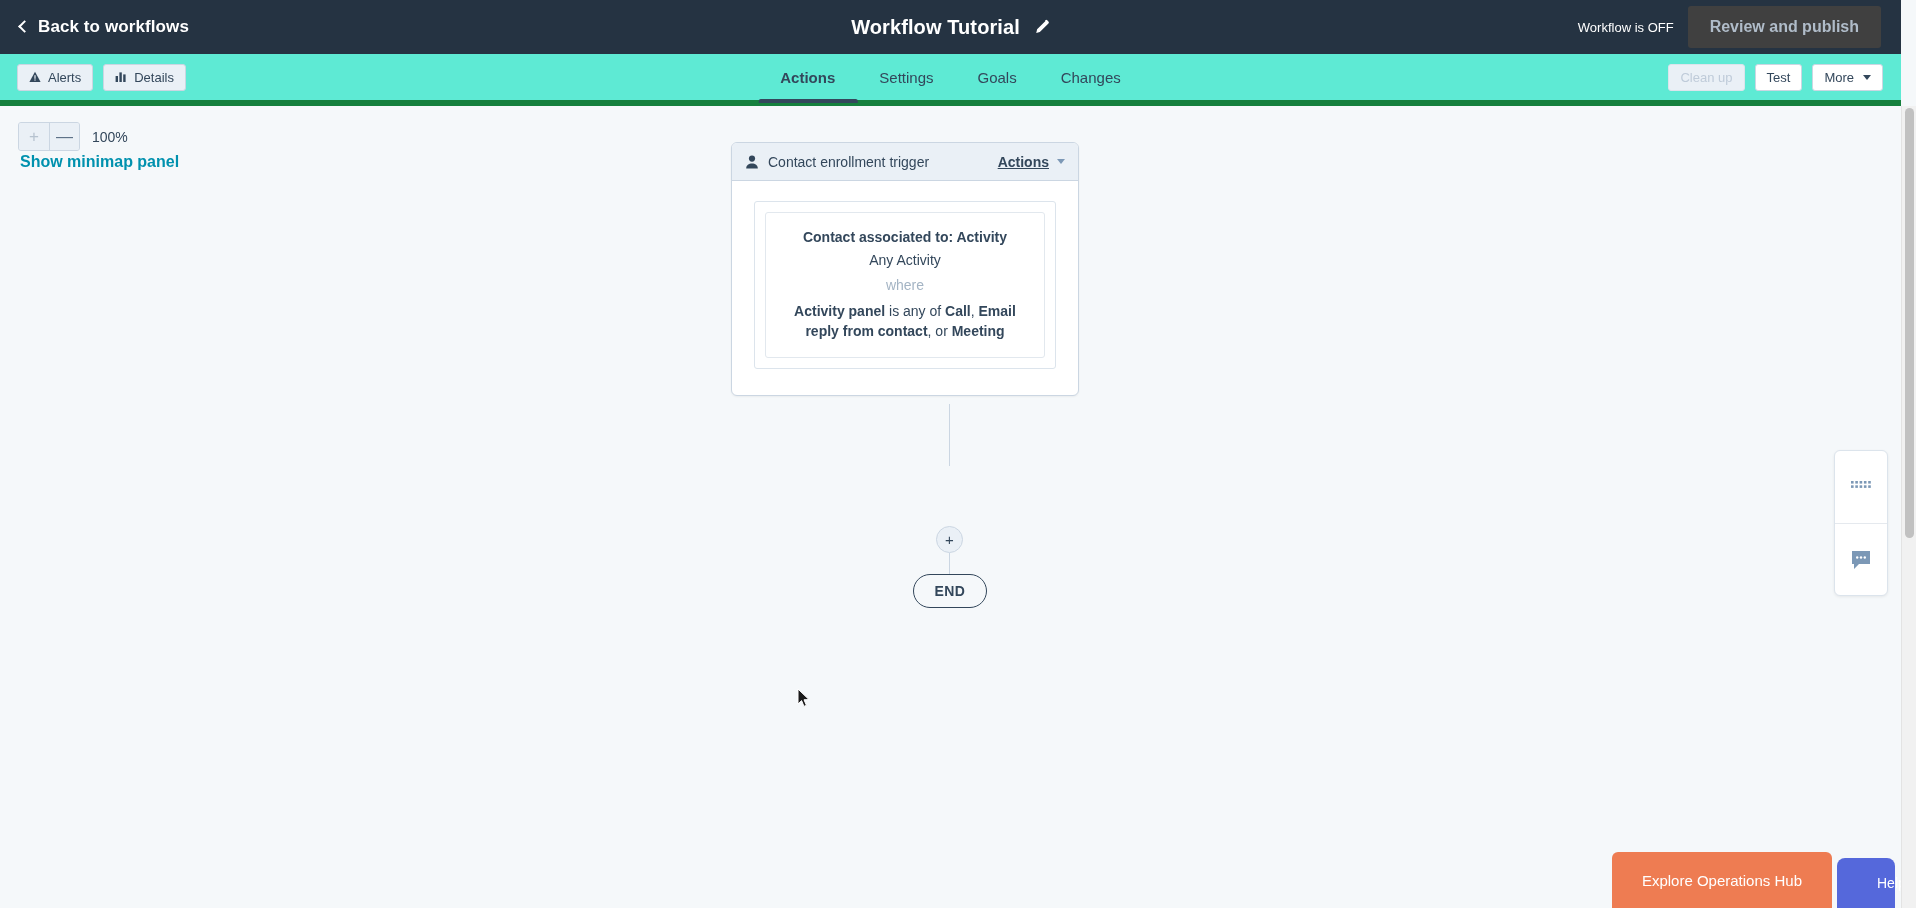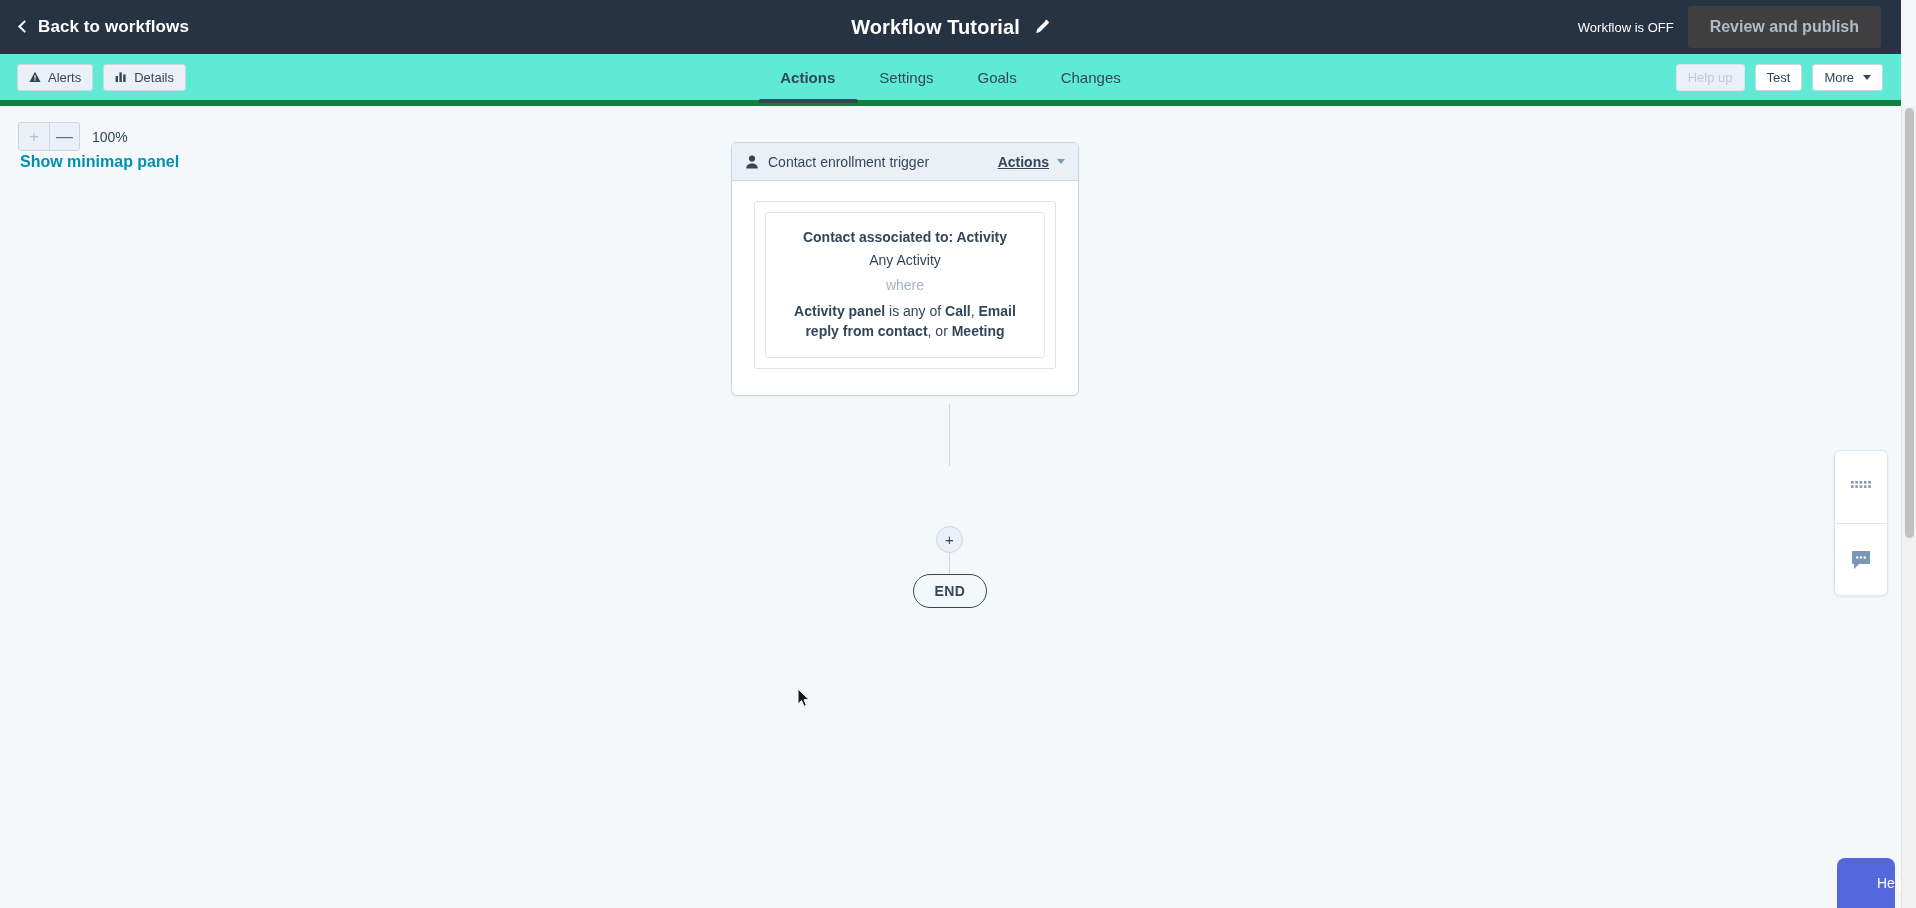--- a/index.html
+++ b/index.html
@@ -241,21 +241,21 @@
   </div>
 
   <div class="tabs">
     <div class="tab active">Actions</div>
     <div class="tab">Settings</div>
     <div class="tab">Goals</div>
     <div class="tab">Changes</div>
   </div>
 
   <div class="subbar-right">
-    <button class="sbtn disabled">Help up</button>
+    <button class="sbtn disabled">Clean up</button>
     <button class="sbtn plain">Test</button>
     <button class="sbtn plain">
       <span>More</span>
       <span class="caret-down"></span>
     </button>
   </div>
 </div>
 
 <div class="canvas">
 
@@ -327,18 +327,19 @@
             <circle cx="14.8" cy="8.5" r="1.2"></circle>
         </g>
       </svg>
     </div>
   </div>
 
   <svg class="cursor" viewBox="0 0 14 20">
     <path d="M1 1 L1 16 L4.6 12.6 L7 18.4 L9.4 17.3 L7 11.8 L12 11.6 Z" fill="#1a1a1a" stroke="#ffffff" stroke-width="1"></path>
   </svg>
 
+  <button class="ops-hub">Explore Operations Hub</button>
   <button class="help-btn">Help</button>
 </div>
 
 <div class="scroll-track">
   <div class="scroll-thumb"></div>
 </div>
 
 </body></html>

